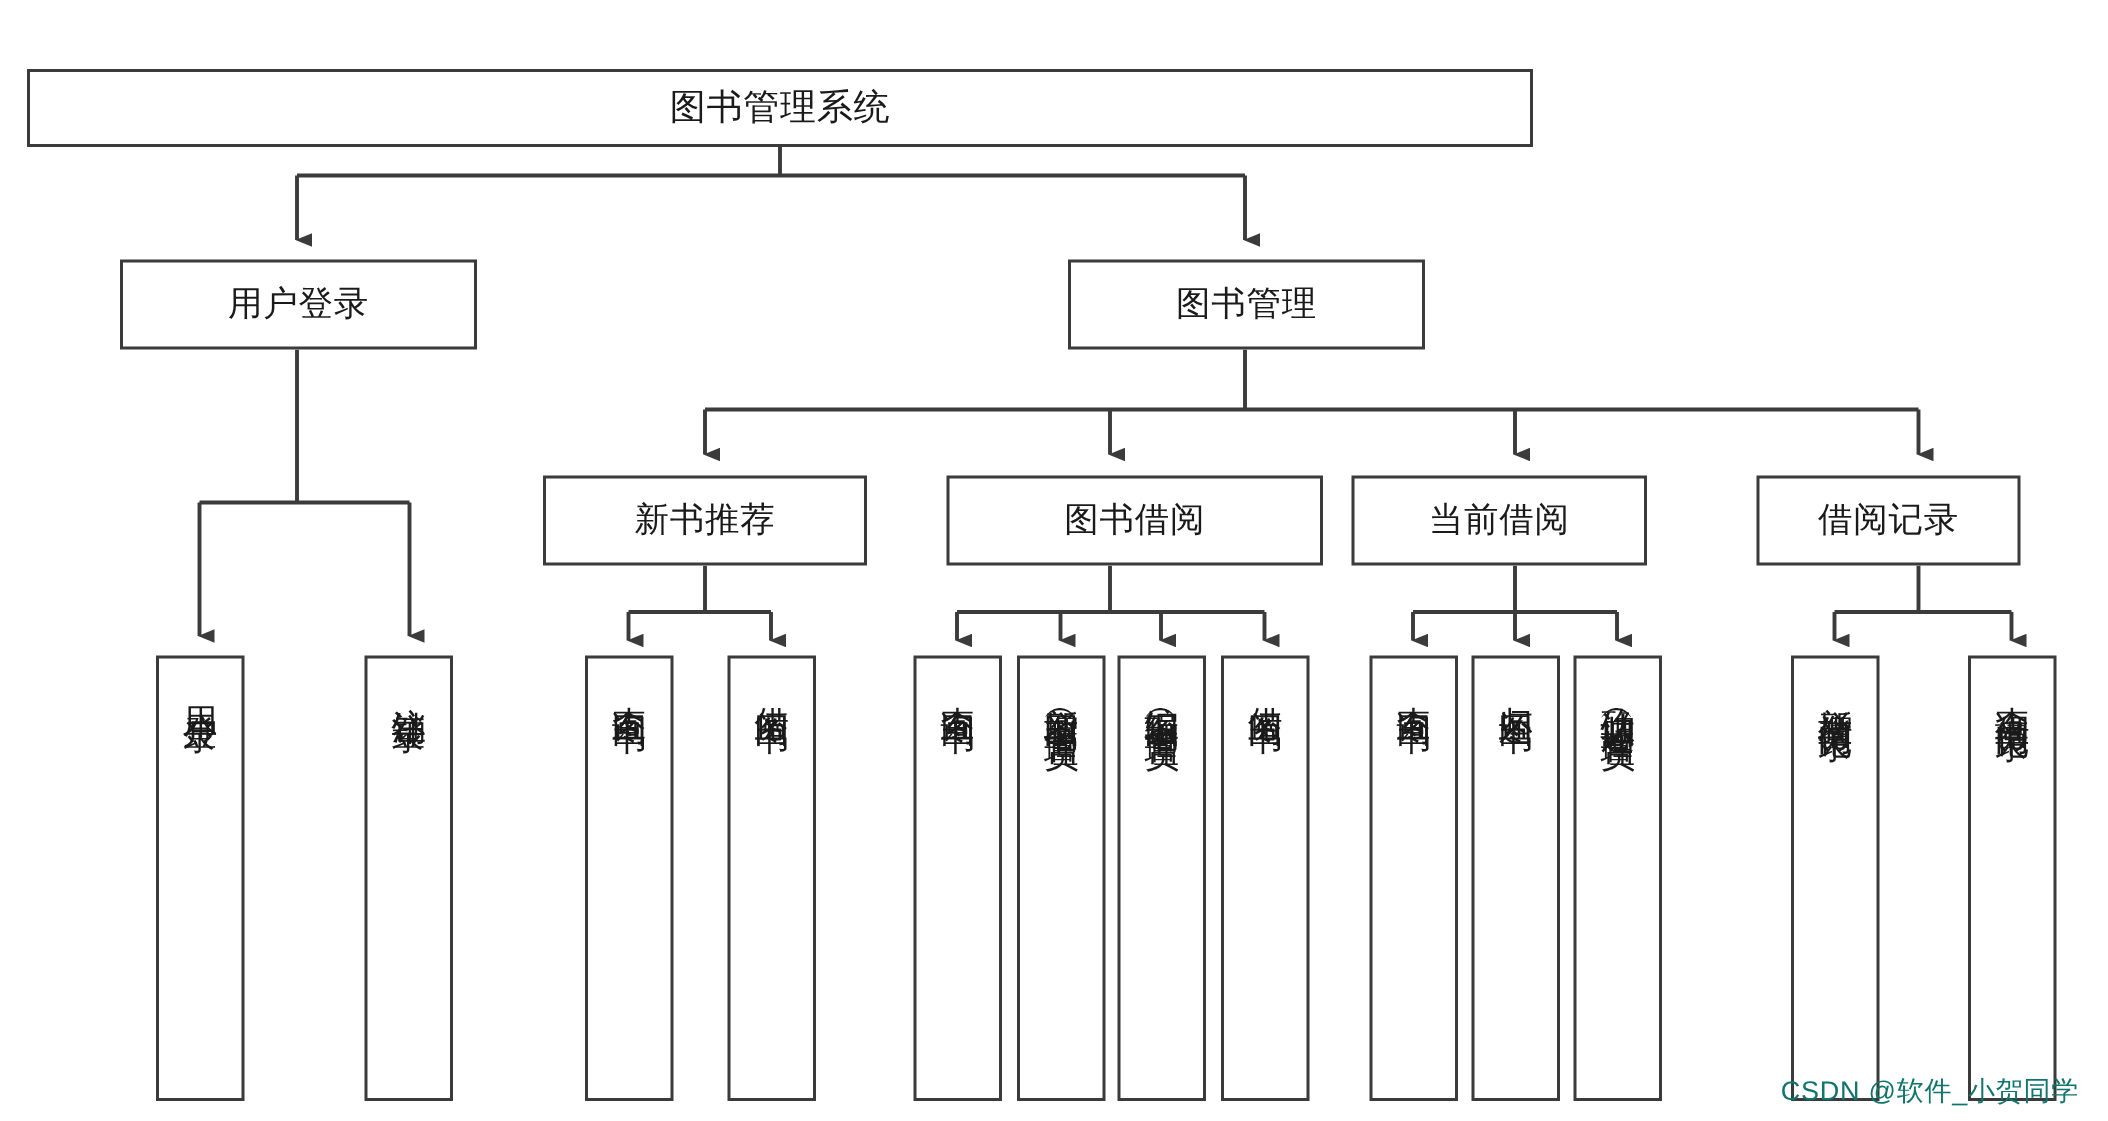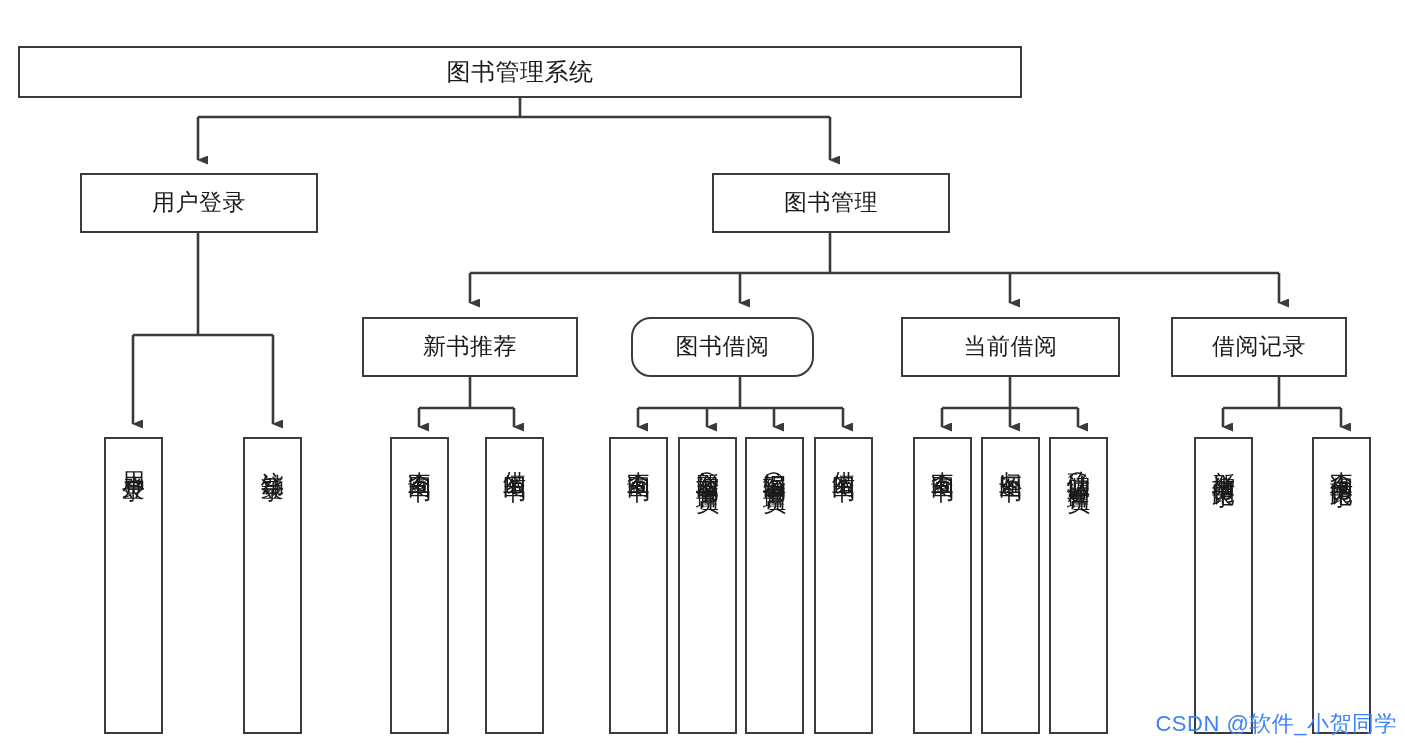--- a/index.html
+++ b/index.html
@@ -56,24 +56,24 @@
   .node.vert .node-label {
     writing-mode: vertical-rl;
     text-orientation: upright;
     font-size: 23px;
     letter-spacing: 3px;
     line-height: 1;
     white-space: nowrap;
   }
   .watermark {
     position: absolute;
-    right: 8px;
+    right: 19px;
     bottom: 8px;
-    font-size: 22px;
-    color: #3b82f6;
+    font-size: 18px;
+    color: #0f766e;
     letter-spacing: 0.5px;
     white-space: nowrap;
     pointer-events: none;
   }
 </style>
 </head>
 <body>
 
 <div id="canvas">
 
@@ -136,25 +136,25 @@
   </div>
 
   <div class="node horiz" style="left:712px; top:173px; width:238px; height:60px;">
     <span class="node-label">图书管理</span>
   </div>
 
   <div class="node horiz" style="left:362px; top:317px; width:216px; height:60px;">
     <span class="node-label">新书推荐</span>
   </div>
 
-  <div class="node horiz" style="left:631px; top:317px; width:183px; height:60px;border-radius:20px;">
+  <div class="node horiz" style="left:631px; top:317px; width:251px; height:60px;">
     <span class="node-label">图书借阅</span>
   </div>
 
-  <div class="node horiz" style="left:901px; top:317px; width:219px; height:60px;">
+  <div class="node horiz" style="left:901px; top:317px; width:197px; height:60px;">
     <span class="node-label">当前借阅</span>
   </div>
 
   <div class="node horiz" style="left:1171px; top:317px; width:176px; height:60px;">
     <span class="node-label">借阅记录</span>
   </div>
 
   <div class="node vert" style="left:104px; top:437px; width:59px; height:297px;">
     <span class="node-label">用户登录</span>
   </div>

